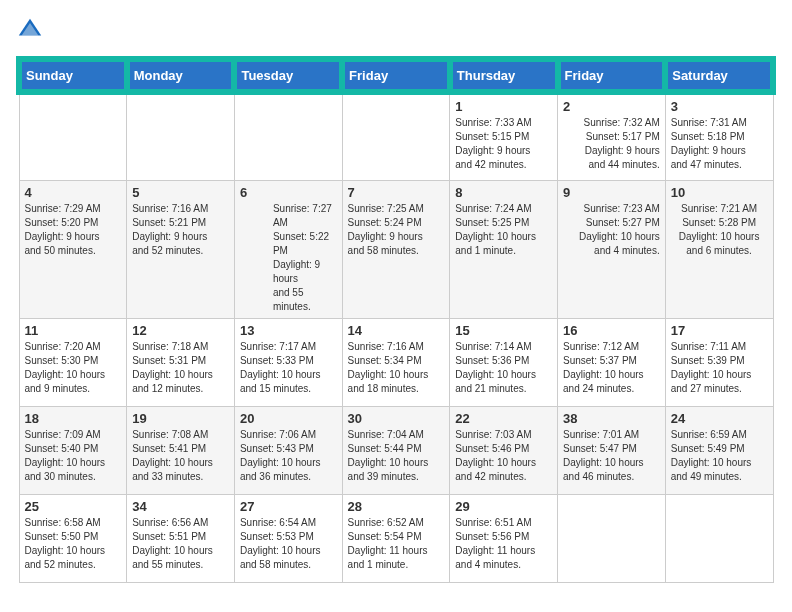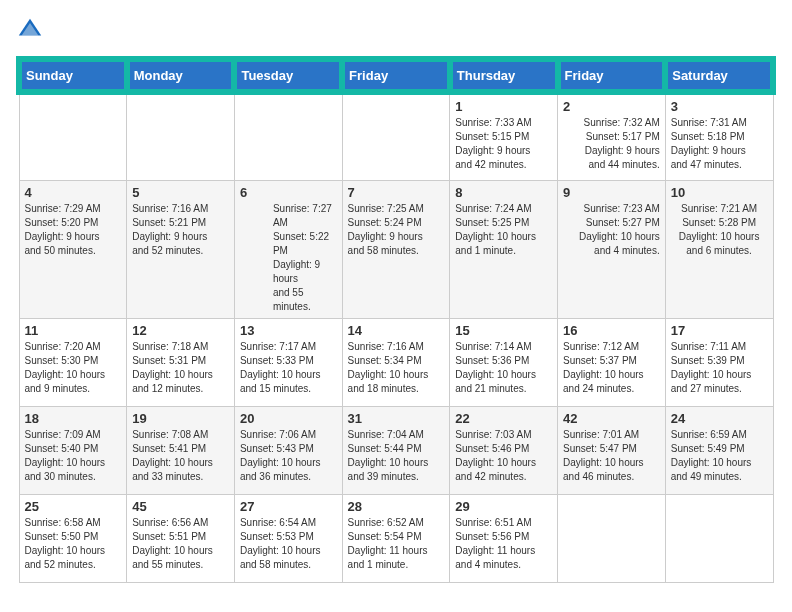--- a/index.html
+++ b/index.html
@@ -268,35 +268,35 @@
 and 33 minutes.</div>
         </td>
         <td>
           <span class="day-num">20</span>
           <div class="day-info" style="white-space: pre-line;">Sunrise: 7:06 AM
 Sunset: 5:43 PM
 Daylight: 10 hours
 and 36 minutes.</div>
         </td>
         <td>
-          <span class="day-num">31</span>
+          <span class="day-num">30</span>
           <div class="day-info" style="white-space: pre-line;">Sunrise: 7:04 AM
 Sunset: 5:44 PM
 Daylight: 10 hours
 and 39 minutes.</div>
         </td>
         <td>
           <span class="day-num">22</span>
           <div class="day-info" style="white-space: pre-line;">Sunrise: 7:03 AM
 Sunset: 5:46 PM
 Daylight: 10 hours
 and 42 minutes.</div>
         </td>
         <td>
-          <span class="day-num">42</span>
+          <span class="day-num">38</span>
           <div class="day-info" style="white-space: pre-line;">Sunrise: 7:01 AM
 Sunset: 5:47 PM
 Daylight: 10 hours
 and 46 minutes.</div>
         </td>
         <td>
           <span class="day-num">24</span>
           <div class="day-info" style="white-space: pre-line;">Sunrise: 6:59 AM
 Sunset: 5:49 PM
 Daylight: 10 hours
@@ -305,21 +305,21 @@
       </tr>
       <tr>
         <td>
           <span class="day-num">25</span>
           <div class="day-info" style="white-space: pre-line;">Sunrise: 6:58 AM
 Sunset: 5:50 PM
 Daylight: 10 hours
 and 52 minutes.</div>
         </td>
         <td>
-          <span class="day-num">45</span>
+          <span class="day-num">34</span>
           <div class="day-info" style="white-space: pre-line;">Sunrise: 6:56 AM
 Sunset: 5:51 PM
 Daylight: 10 hours
 and 55 minutes.</div>
         </td>
         <td>
           <span class="day-num">27</span>
           <div class="day-info" style="white-space: pre-line;">Sunrise: 6:54 AM
 Sunset: 5:53 PM
 Daylight: 10 hours

